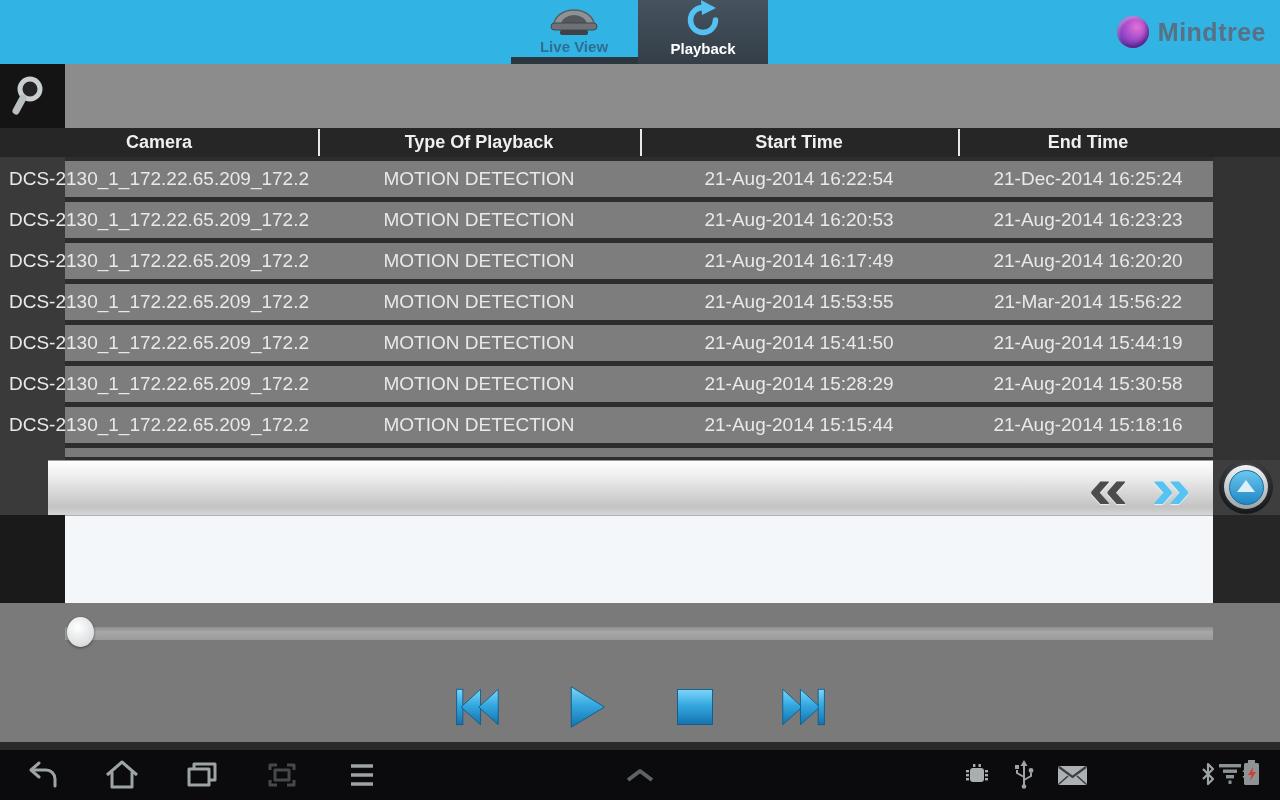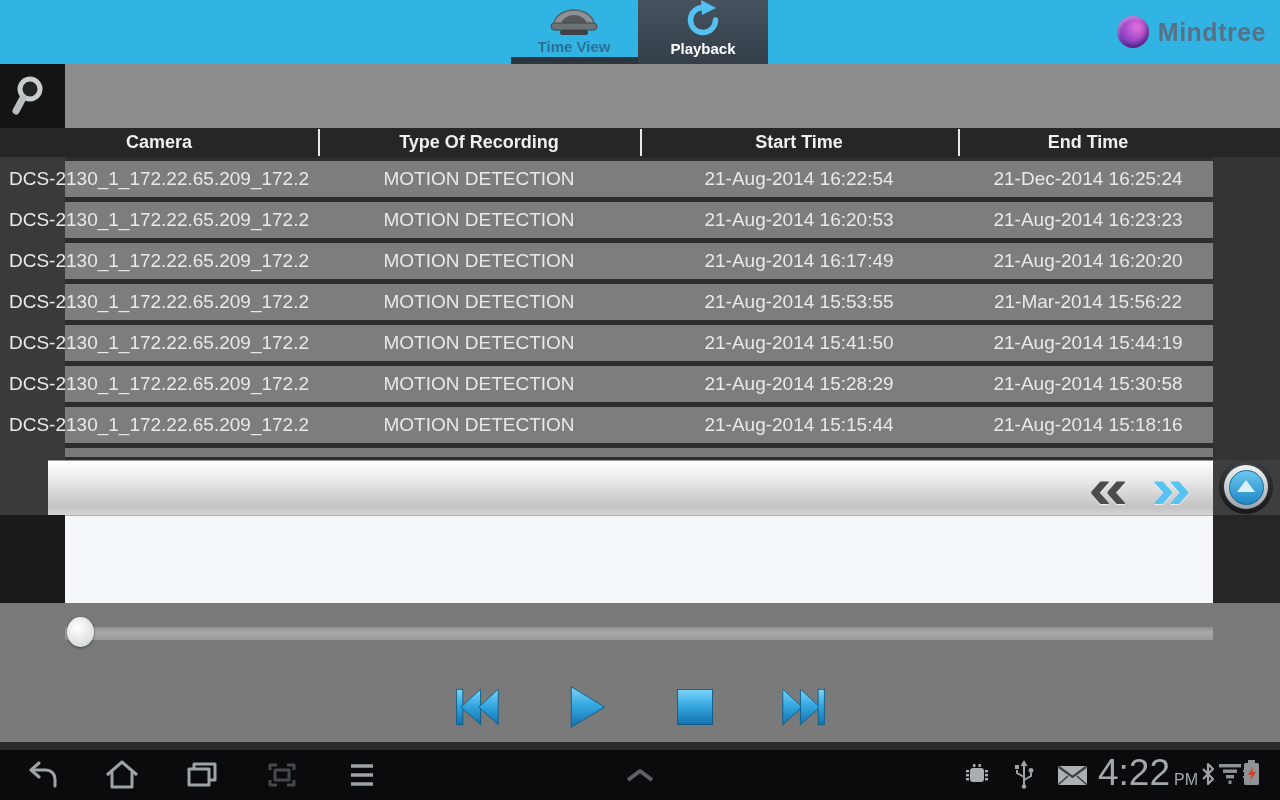--- a/index.html
+++ b/index.html
@@ -103,21 +103,21 @@
   <header class="topbar">
     <div class="tab tab-live">
       <div class="tab-icon">
         <svg width="58" height="38" viewBox="0 0 58 38">
           <path d="M9 24 a20 15 0 0 1 40 0 z" fill="#8d9296" stroke="#5a5f63" stroke-width="1.5"></path>
           <path d="M16 24 a13 10 0 0 1 26 0 z" fill="#55595d"></path>
           <rect x="6" y="22" width="46" height="7" rx="3.5" fill="#6d7276" stroke="#43474b" stroke-width="1"></rect>
           <rect x="15" y="29" width="28" height="5" rx="2" fill="#3e4246"></rect>
         </svg>
       </div>
-      <div class="tab-label">Time View</div>
+      <div class="tab-label">Live View</div>
     </div>
     <div class="tab tab-playback">
       <div class="tab-icon">
         <svg width="40" height="40" viewBox="0 0 40 40">
           <path d="M20 7.5 a12.5 12.5 0 1 0 12.5 12.5" fill="none" stroke="#53c1f2" stroke-width="5.5" stroke-linecap="round"></path>
           <polygon points="18,0 33,8 19,15" fill="#53c1f2"></polygon>
         </svg>
       </div>
       <div class="tab-label">Playback</div>
     </div>
@@ -143,21 +143,21 @@
       <svg width="34" height="34" viewBox="0 0 40 40">
         <polygon points="7,16 19,16 19,8 33,20 19,32 19,24 7,24" fill="#e6eaed" stroke="#55606b" stroke-width="1.5"></polygon>
       </svg>
     </div>
   </div>
 
   <div class="stage">
 
     <div class="thead">
       <div class="th c1">Camera</div>
-      <div class="th c2">Type Of Recording</div>
+      <div class="th c2">Type Of Playback</div>
       <div class="th c3">Start Time</div>
       <div class="th c4">End Time</div>
       <div class="th-sep" style="left:318px"></div>
       <div class="th-sep" style="left:640px"></div>
       <div class="th-sep" style="left:958px"></div>
     </div>
 
     <div class="leftcol"></div>
     <div class="rightcol"></div>
     <div class="rightcol-pager"></div>
@@ -357,24 +357,20 @@
         <circle cx="11" cy="26.5" r="2.3" fill="#9ea3a6" stroke="none"></circle>
       </svg>
     </span>
     <span class="status-item" style="left:1057px;top:15px">
       <svg width="31" height="21" viewBox="0 0 31 21">
         <rect x="1" y="1" width="29" height="19" rx="2" fill="#abb0b3"></rect>
         <path d="M2 2 L15.5 12 L29 2" fill="none" stroke="#3a3e41" stroke-width="2.2"></path>
         <path d="M2 19 L11 11 M29 19 L20 11" fill="none" stroke="#3a3e41" stroke-width="1.6"></path>
       </svg>
     </span>
-    <span class="clock">
-      <span>4:22</span>
-      <span class="meridiem">PM</span>
-    </span>
     <span class="status-item" style="left:1200px;top:11px">
       <svg width="16" height="26" viewBox="0 0 16 26" fill="none" stroke="#9ea3a6" stroke-width="2.2" stroke-linejoin="round">
         <path d="M3 8 L13 18 L8 23 V3 L13 8 L3 18"></path>
       </svg>
     </span>
     <span class="status-item" style="left:1218px;top:12px">
       <svg width="32" height="24" viewBox="0 0 32 24">
         <g fill="#8e9396">
           <rect x="1" y="2" width="22" height="3.4"></rect>
           <rect x="5" y="7.5" width="14" height="3.4"></rect>

